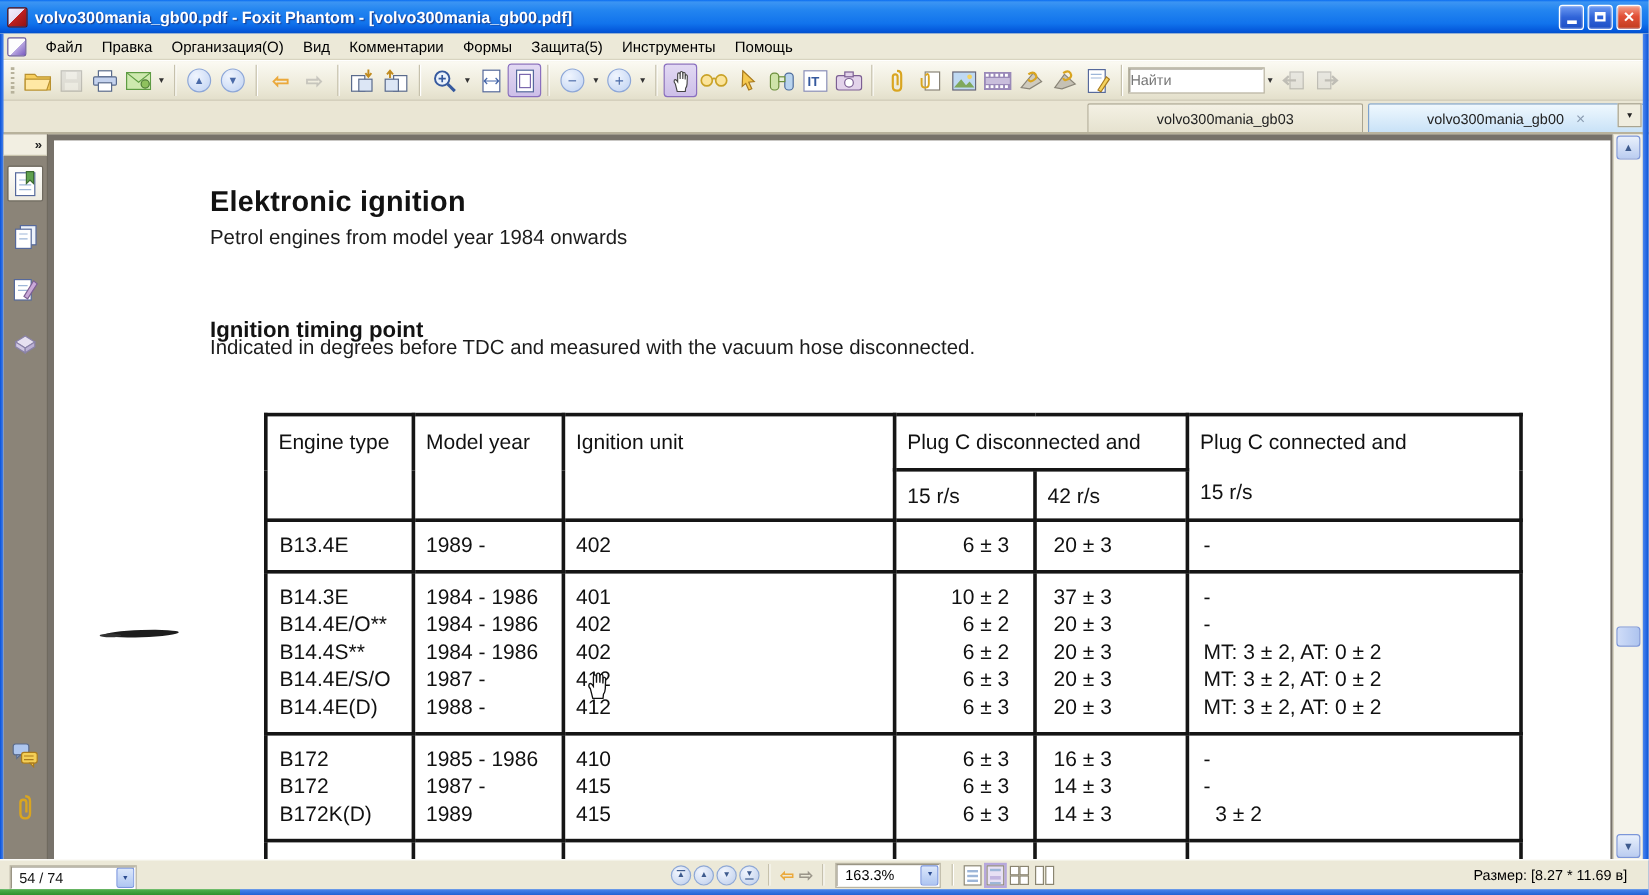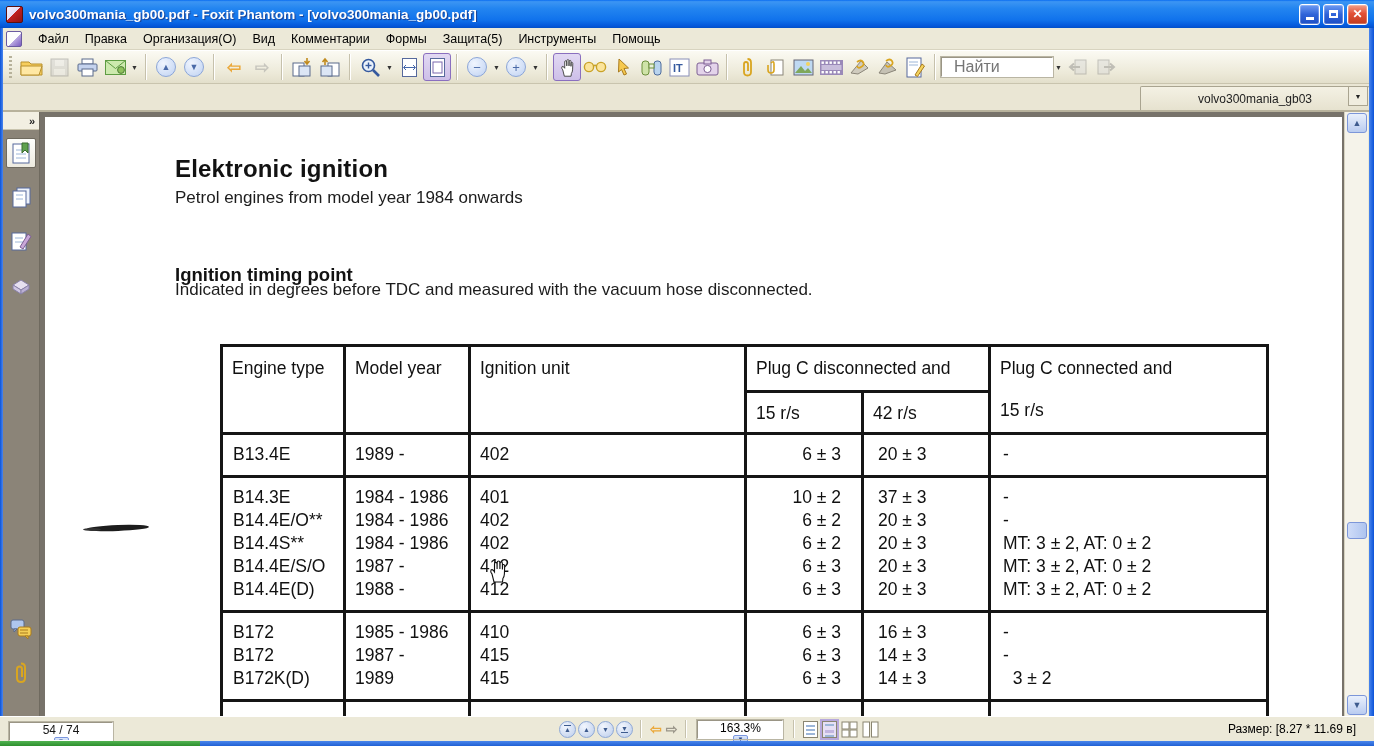--- a/index.html
+++ b/index.html
@@ -42,22 +42,22 @@
     position:relative; }
   .tbtn.pressed { background:linear-gradient(180deg,#E2D9F3,#CDBFE8); border:1px solid #8A6FBF; }
   .tbtn.disabled { opacity:.45; filter:grayscale(.9); }
   .tcaret { width:11px; height:28px; display:flex; align-items:center; justify-content:center;
     font-size:7px; color:#333; }
   .uarrow { font-size:17px; font-weight:bold; }
   .circ { width:20px; height:20px; border-radius:50%; border:1px solid #8CA6D8;
     background:radial-gradient(circle at 35% 30%,#F0F5FE,#BFD2F2); color:#4A6AA8; font-size:9px;
     display:flex; align-items:center; justify-content:center; }
   .searchbox { width:112px; height:20px; background:#fff; border:1px solid;
-    border-color:#9A9585 #fff #fff #9A9585; outline:1px solid #B9B5A3; font-size:16px; color:#999;
-    padding:2px 12px; font-family:"Liberation Sans",sans-serif; }
+    border-color:#9A9585 #fff #fff #9A9585; outline:1px solid #B9B5A3; font-size:12px; color:#999;
+    padding:2px 0; font-family:"Liberation Sans",sans-serif; }
 
   
   .tabbar { position:absolute; left:0; top:84px; width:1374px; height:28px; background:#EAE6D4;
     border-bottom:2px solid #B8B29C; display:flex; align-items:flex-end; padding-left:8px;justify-content:flex-end; }
   .tab { height:24px; min-width:230px; border:1px solid #A9A490; border-bottom:none;
     background:linear-gradient(180deg,#F4F1E4,#E6E2CF); display:flex; align-items:center;
     justify-content:center; font-size:12px; color:#222; gap:10px; margin-right:4px;
     border-radius:2px 2px 0 0; padding:0 10px; }
   .tab.active { background:linear-gradient(180deg,#EFF8FE,#C9E2F7); border-color:#7DA2CE; }
   .tabx { color:#8A9BB0; font-size:13px; }
@@ -131,21 +131,21 @@
   .statusbar { position:absolute; left:0; top:716px; width:1374px; height:25px; background:#ECE9D8;
     border-top:1px solid #fff; display:flex; align-items:center; font-size:12px; color:#000;
     padding:0 8px; }
   .st-left { width:550px; }
   .scirc { width:17px; height:17px; border-radius:50%; border:1px solid #8EA8D6; margin:0 1px;
     background:radial-gradient(circle at 35% 30%,#F2F6FE,#BCCDEB); color:#3E5B8E; font-size:7px;
     display:flex; align-items:center; justify-content:center; }
   .scirc .bar-t { border-top:1.5px solid #3E5B8E; }
   .scirc .bar-b { border-bottom:1.5px solid #3E5B8E; }
   .combo { height:19px; background:#fff; border:1px solid; border-color:#9A9585 #fff #fff #9A9585;
-    outline:1px solid #B9B5A3; display:flex; align-items:center; margin:0 4px;flex-direction:column; }
+    outline:1px solid #B9B5A3; display:flex; align-items:center; margin:0 4px; }
   .combo .val { padding:0 6px; font-size:12px; flex:1; }
   .combo .dd { width:15px; height:17px; border:1px solid #7A96DF; border-radius:2px;
     background:linear-gradient(180deg,#DCE7FA,#AFC6F2); color:#2B4B8F; font-size:6px;
     display:flex; align-items:center; justify-content:center; }
   .combo.page { width:104px; } .combo.zoom { width:86px; }
   .ssep { width:0; height:18px; border-left:1px solid #C6C1AC; border-right:1px solid #fff; margin:0 6px; }
   .layicon { width:15px; height:17px; border:1px solid #8A8571; background:#fff; margin:0 2px; position:relative; }
   .layicon.sel { outline:2px solid #B7A8DC; background:#E7E0F4; }
   .layicon i { position:absolute; left:2px; right:2px; height:2px; background:#9DB6D8; }
   .st-right { margin-left:auto; padding-right:10px; font-size:12px; }
@@ -381,20 +381,24 @@
         <rect x="2" y="2" width="11" height="14" fill="#DDD9CC" stroke="#8A8578"></rect>
         <path d="M8 9 L17 9 M14 5.5 L18 9 L14 12.5" fill="none" stroke="#8A8578" stroke-width="2"></path>
       </svg>
   </div>
 </div>
 
 <div class="tabbar">
   <div style="display:flex;align-items:flex-end">
       <div class="tab">
         <span>volvo300mania_gb03</span>
+      </div>
+      <div class="tab active">
+        <span>volvo300mania_gb00</span>
+        <span class="tabx">×</span>
       </div>
     </div>
   <div class="tabmenu">▼</div>
 </div>
 
 <div class="frame-l"></div>
 <div class="frame-r"></div>
 
 <div class="sidebar">
   <div class="topstrip">

